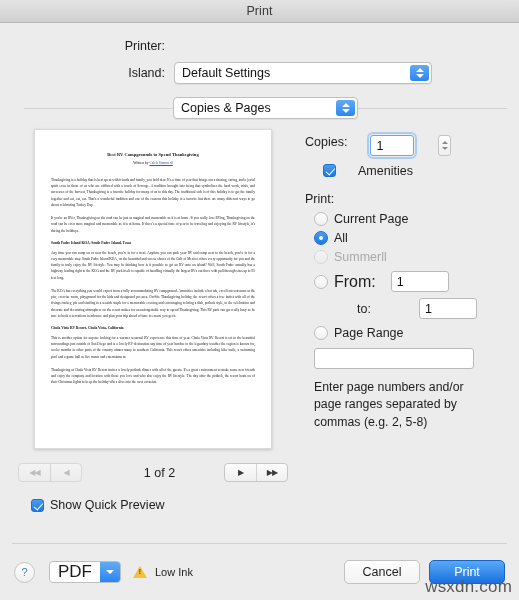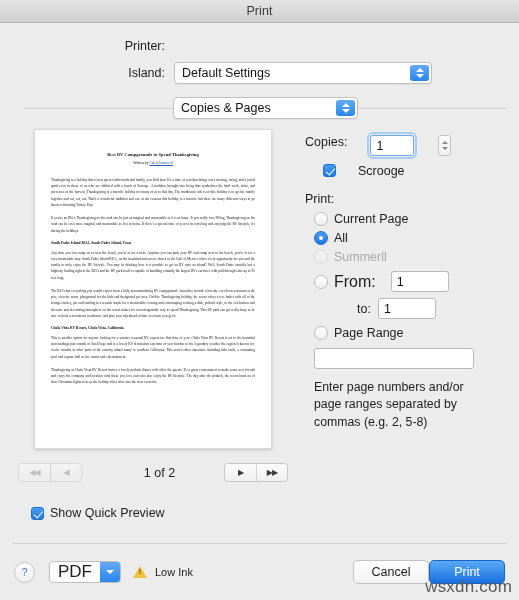--- a/index.html
+++ b/index.html
@@ -285,21 +285,21 @@
     width: 4px; height: 4px;
     border-radius: 50%;
     background: #fff;
   }
   .radio.disabled { opacity: .45; }
   .label-disabled { color: #a9a9a9; }
 
   .pages-head { margin-bottom: 6px; }
   .radio-row { display: flex; align-items: center; margin-bottom: 5px; margin-left: 9px; }
   .from-row { margin-top: 7px; }
-  .to-row { margin-left: 52px; margin-top: 6px; display:flex; align-items:center; }
+  .to-row { margin-left: 52px; margin-top: 6px; display:flex; align-items:center;gap:41px; }
   .to-label { margin-right: 7px; font-size: 12.5px; color:#1d1d1d; }
   .from-label { margin-right: 15px; font-size: 16px; color:#1d1d1d; }
 
   .range-field {
     width: 160px;
     height: 21px;
     background: #fff;
     border: 1px solid #b9b9b9;
     border-radius: 3px;
     margin: 8px 0 10px 9px;
@@ -337,21 +337,21 @@
   .seg-btn + .seg-btn { border-left: 1px solid #d4d4d4; }
   .seg.disabled { background: linear-gradient(to bottom,#f4f4f4,#ececec); border-color:#d8d8d8; }
   .seg.disabled .seg-btn { color: #bdbdbd; }
   .page-count { font-size: 12.5px; color: #1d1d1d; margin-left: 13px; }
 
   .quickpreview-row {
     display: flex;
     align-items: center;
     align-self: flex-start;
     margin-left: 25px;
-    margin-top: 24px;
+    margin-top: 16px;
   }
 
   
   .footer-sep {
     height: 1px;
     background: #d2d2d2;
     margin: 10px 12px 0 12px;
   }
   .footer {
     height: 56px;
@@ -417,21 +417,21 @@
     min-width: 76px;
     border-radius: 5px;
     display: flex; align-items: center; justify-content: center;
     font-size: 12.5px;
     padding: 0 14px;
   }
   .btn-cancel {
     background: linear-gradient(to bottom,#fefefe,#f2f2f2);
     border: 1px solid #c2c2c2;
     color: #1d1d1d;
-    margin-right: 0;
+    margin-right: 9px;
   }
   .btn-print {
     background: linear-gradient(to bottom,#59a9f6,#1a70e0);
     border: 1px solid #1763c6;
     color: #fff;
   }
 
   .watermark {
     position: absolute;
     right: 7px;
@@ -523,21 +523,21 @@
         <span class="opt-label copies-label">Copies:</span>
         <span class="text-field copies-field">1</span>
         <span class="stepper">
           <span class="tri-up"></span>
             <span class="tri-down"></span>
         </span>
       </div>
 
       <div class="opt-row collated-row">
         <span class="cbox"></span>
-        <span class="opt-label">Scrooge</span>
+        <span class="opt-label">Amenities</span>
       </div>
 
       <div class="opt-label pages-head">Print:</div>
 
       <div class="radio-row">
         <span class="radio"></span>
         <span class="opt-label">Current Page</span>
       </div>
 
       <div class="radio-row">

